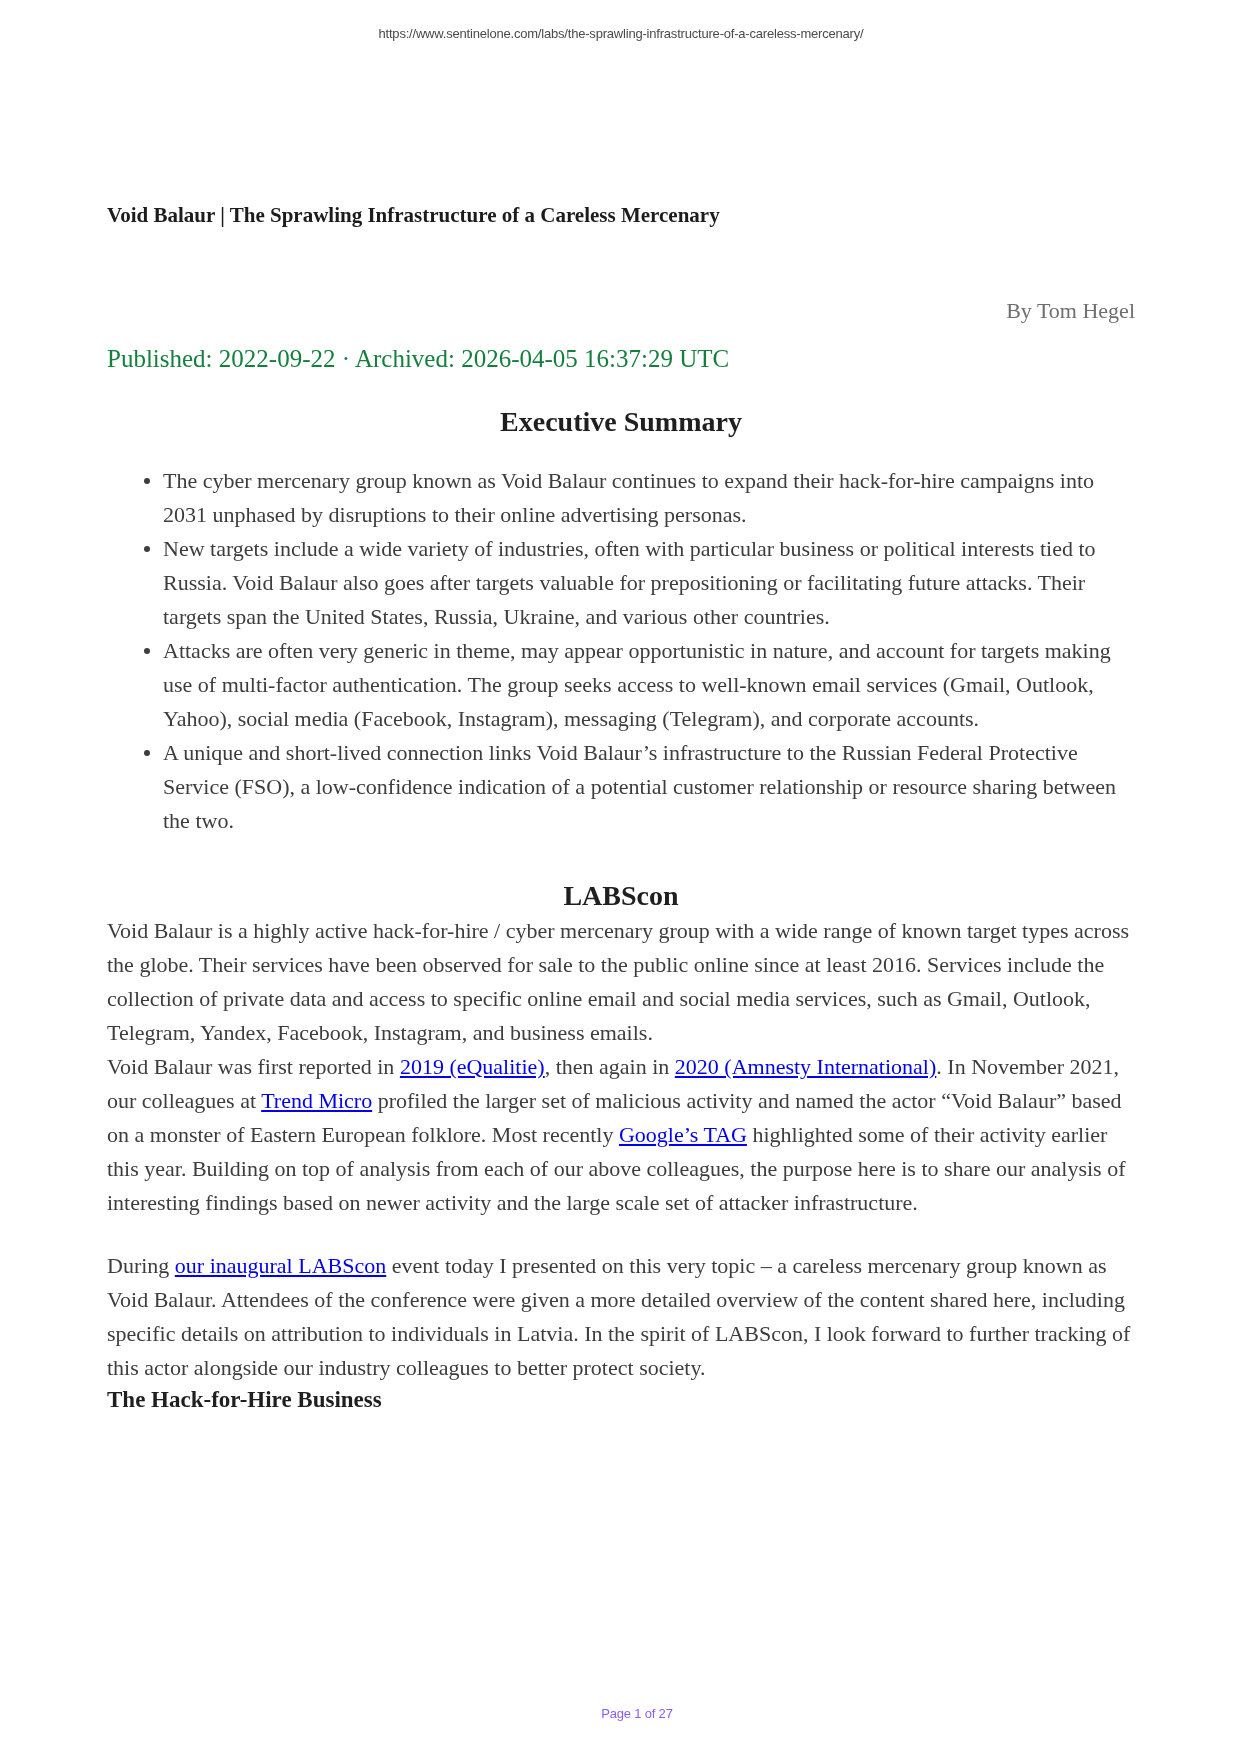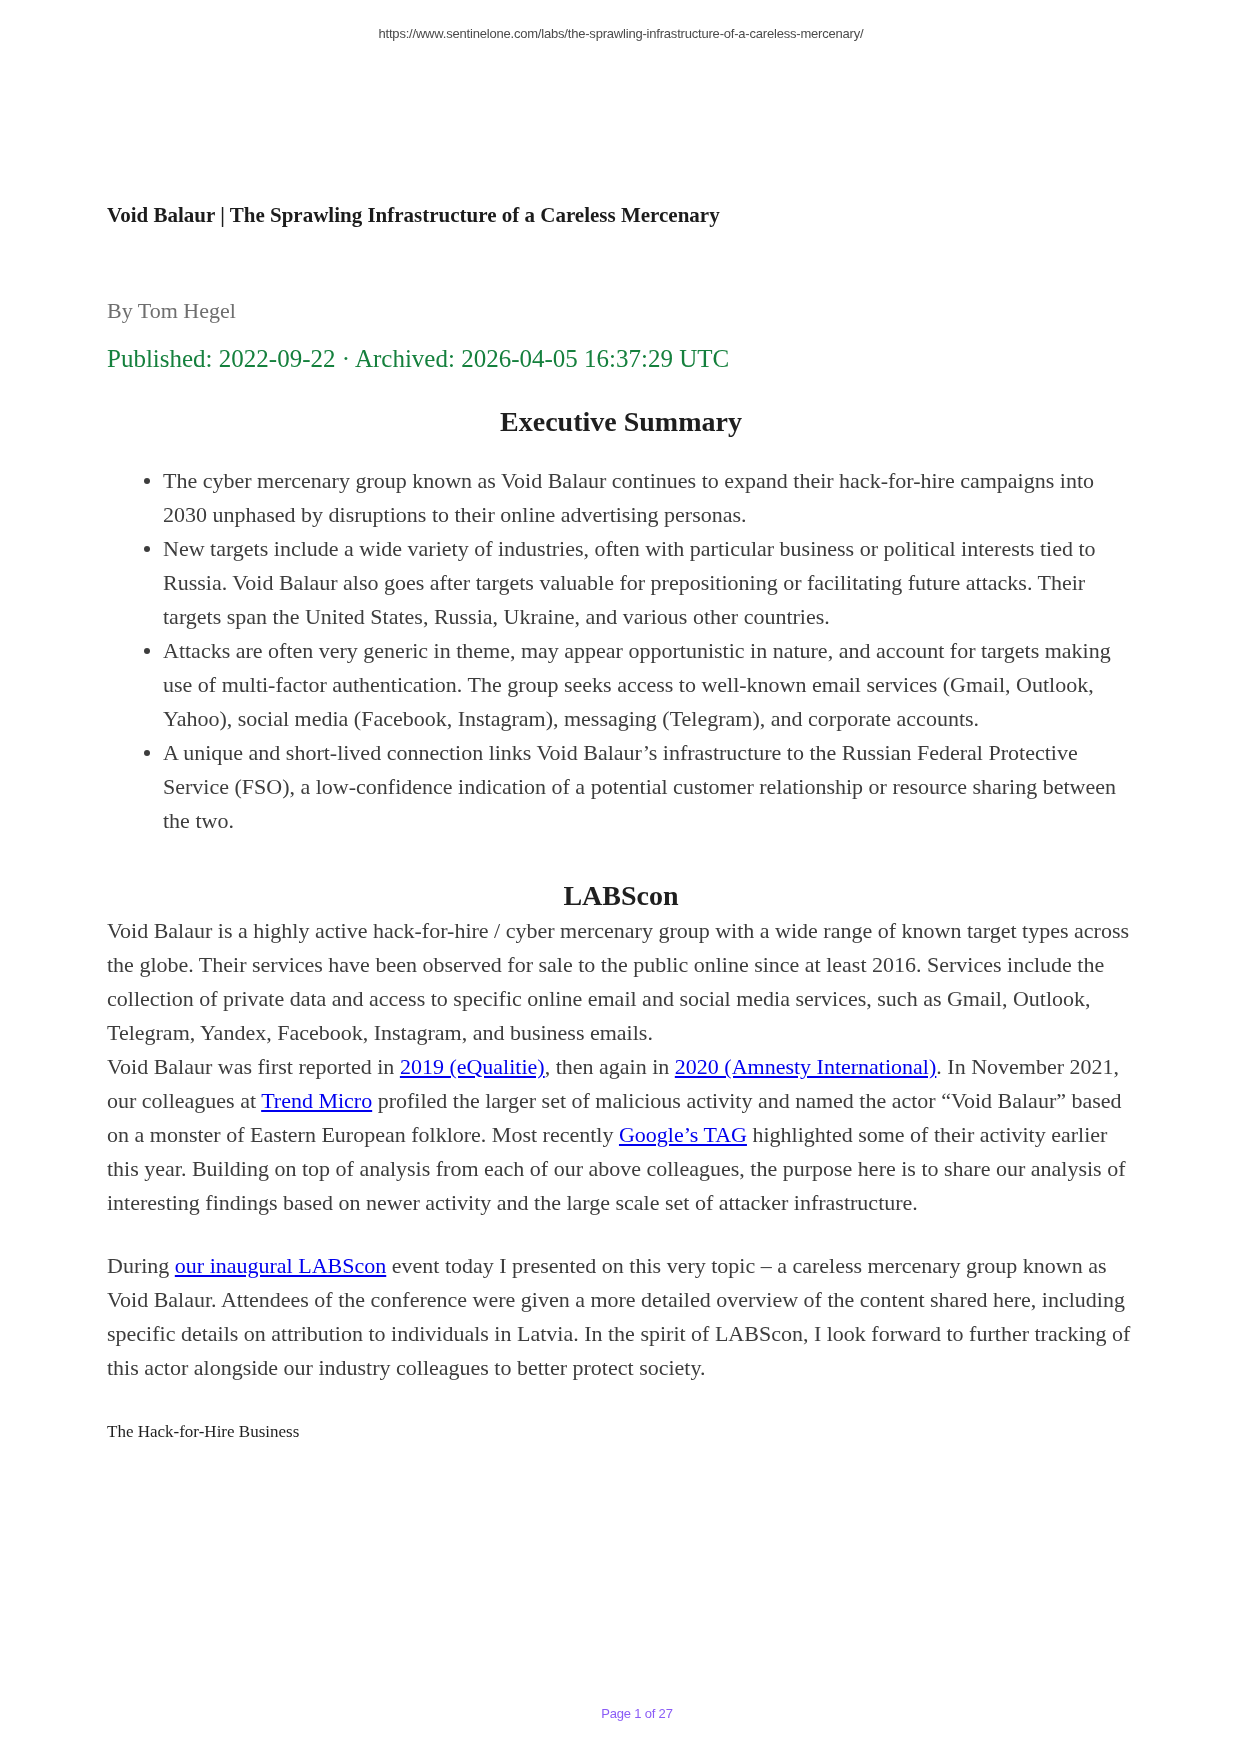--- a/index.html
+++ b/index.html
@@ -36,20 +36,21 @@
     font-size: 21px;
     line-height: 50px;
     font-weight: bold;
     color: #1c1c1c;
   }
   .byline {
     margin-top: 57px;
     font-size: 22px;
     line-height: 27px;
     color: #6e6e6e;
+    text-align: right;
   }
   .published-line {
     margin-top: 22px;
     font-size: 25px;
     line-height: 25px;
     color: #15803d;
   }
   h2.section-heading {
     font-size: 28px;
     line-height: 36px;
@@ -84,24 +85,23 @@
     font-size: 22px;
     line-height: 34px;
     color: #3d3d3d;
   }
   p.para-3 { margin-top: 29px; }
   a.link {
     color: #0000EE;
     text-decoration: underline;
   }
   h3.subsection-heading {
-    margin-top: 32px;
-    font-size: 17px;
+    font-size: 23px;
     line-height: 30px;
-    font-weight: normal;
+    font-weight: bold;
     color: #1f1f1f;
   }
   .page-footer {
     position: absolute;
     top: 1706px;
     left: 16px;
     width: 100%;
     text-align: center;
     font-family: "Liberation Sans", sans-serif;
     font-size: 13px;
@@ -120,21 +120,21 @@
 
     <h1 class="article-title">Void Balaur | The Sprawling Infrastructure of a Careless Mercenary</h1>
 
     <p class="byline">By Tom Hegel</p>
 
     <p class="published-line">Published: 2022-09-22 · Archived: 2026-04-05 16:37:29 UTC</p>
 
     <h2 class="section-heading exec-heading">Executive Summary</h2>
 
     <ul class="summary-list">
-      <li>The cyber mercenary group known as Void Balaur continues to expand their hack-for-hire campaigns into 2030 unphased by disruptions to their online advertising personas.</li>
+      <li>The cyber mercenary group known as Void Balaur continues to expand their hack-for-hire campaigns into 2031 unphased by disruptions to their online advertising personas.</li>
       <li>New targets include a wide variety of industries, often with particular business or political interests tied to Russia. Void Balaur also goes after targets valuable for prepositioning or facilitating future attacks. Their targets span the United States, Russia, Ukraine, and various other countries.</li>
       <li>Attacks are often very generic in theme, may appear opportunistic in nature, and account for targets making use of multi-factor authentication. The group seeks access to well-known email services (Gmail, Outlook, Yahoo), social media (Facebook, Instagram), messaging (Telegram), and corporate accounts.</li>
       <li>A unique and short-lived connection links Void Balaur’s infrastructure to the Russian Federal Protective Service (FSO), a low-confidence indication of a potential customer relationship or resource sharing between the two.</li>
     </ul>
 
     <h2 class="section-heading overview-heading">LABScon</h2>
 
     <p class="body-paragraph para-1">Void Balaur is a highly active hack-for-hire / cyber mercenary group with a wide range of known target types across the globe. Their services have been observed for sale to the public online since at least 2016. Services include the collection of private data and access to specific online email and social media services, such as Gmail, Outlook, Telegram, Yandex, Facebook, Instagram, and business emails.</p>
 
     <p class="body-paragraph para-2">Void Balaur was first reported in <a class="link" href="#">2019 (eQualitie)</a>, then again in <a class="link" href="#">2020 (Amnesty International)</a>. In November 2021, our colleagues at <a class="link" href="#">Trend Micro</a> profiled the larger set of malicious activity and named the actor “Void Balaur” based on a monster of Eastern European folklore. Most recently <a class="link" href="#">Google’s TAG</a> highlighted some of their activity earlier this year. Building on top of analysis from each of our above colleagues, the purpose here is to share our analysis of interesting findings based on newer activity and the large scale set of attacker infrastructure.</p>

